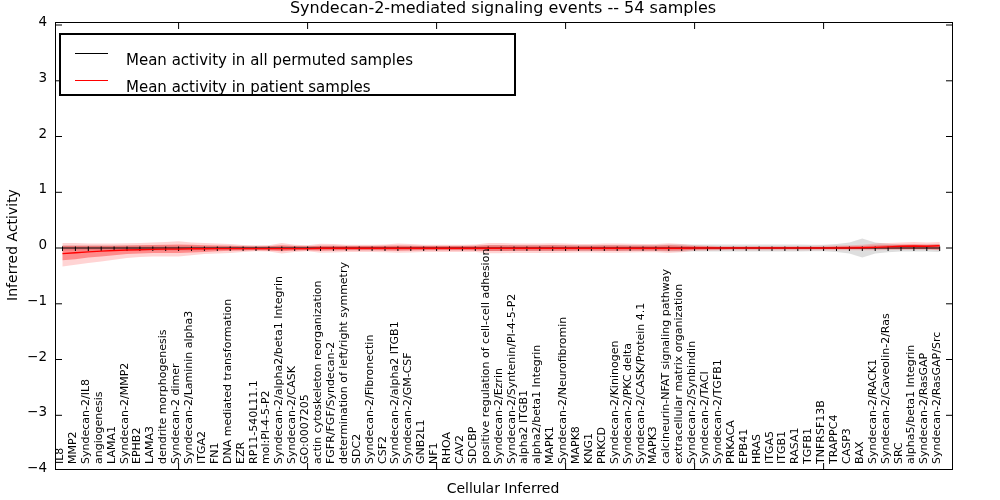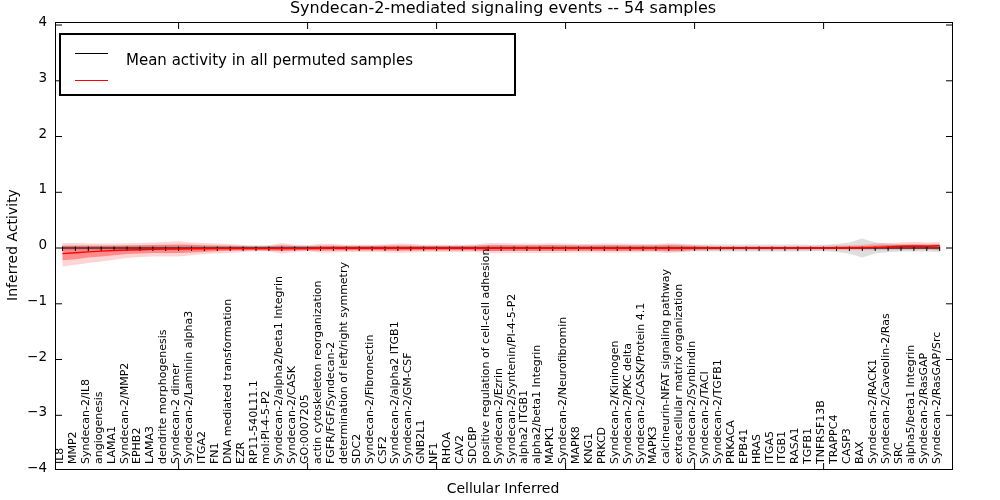--- a/index.html
+++ b/index.html
@@ -130,16 +130,17 @@
 
   <div class="x-axis-label">Cellular Inferred</div>
 
   <div class="legend">
     <div class="legend-row">
       <span class="legend-sample" style="border-top-color: rgb(0, 0, 0);"></span>
       <span class="legend-label">Mean activity in all permuted samples</span>
     </div>
     <div class="legend-row">
       <span class="legend-sample" style="border-top-color: rgb(255, 0, 0);"></span>
+      <span class="legend-label">Mean activity in patient samples</span>
     </div>
   </div>
 
 </div>
 
 </body></html>

